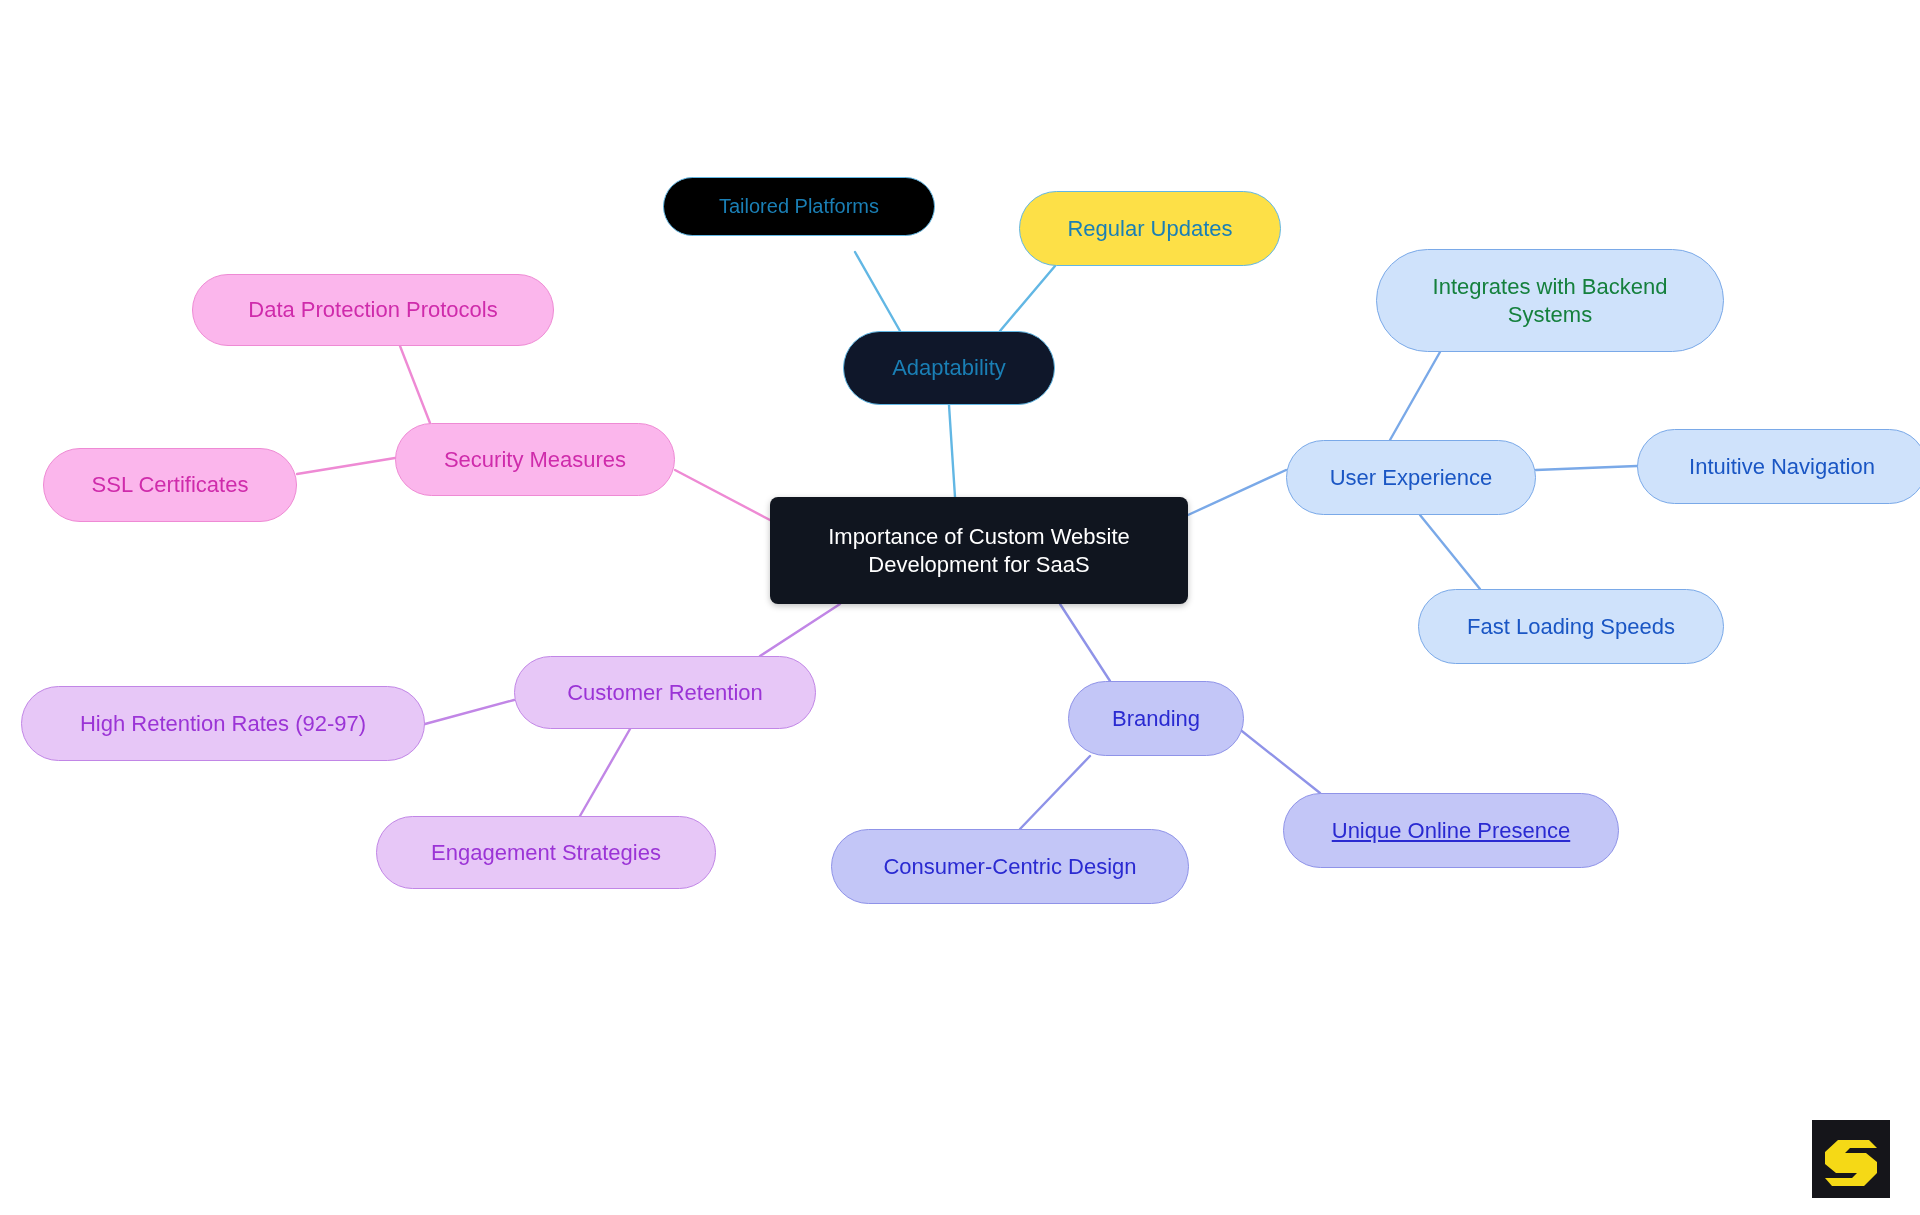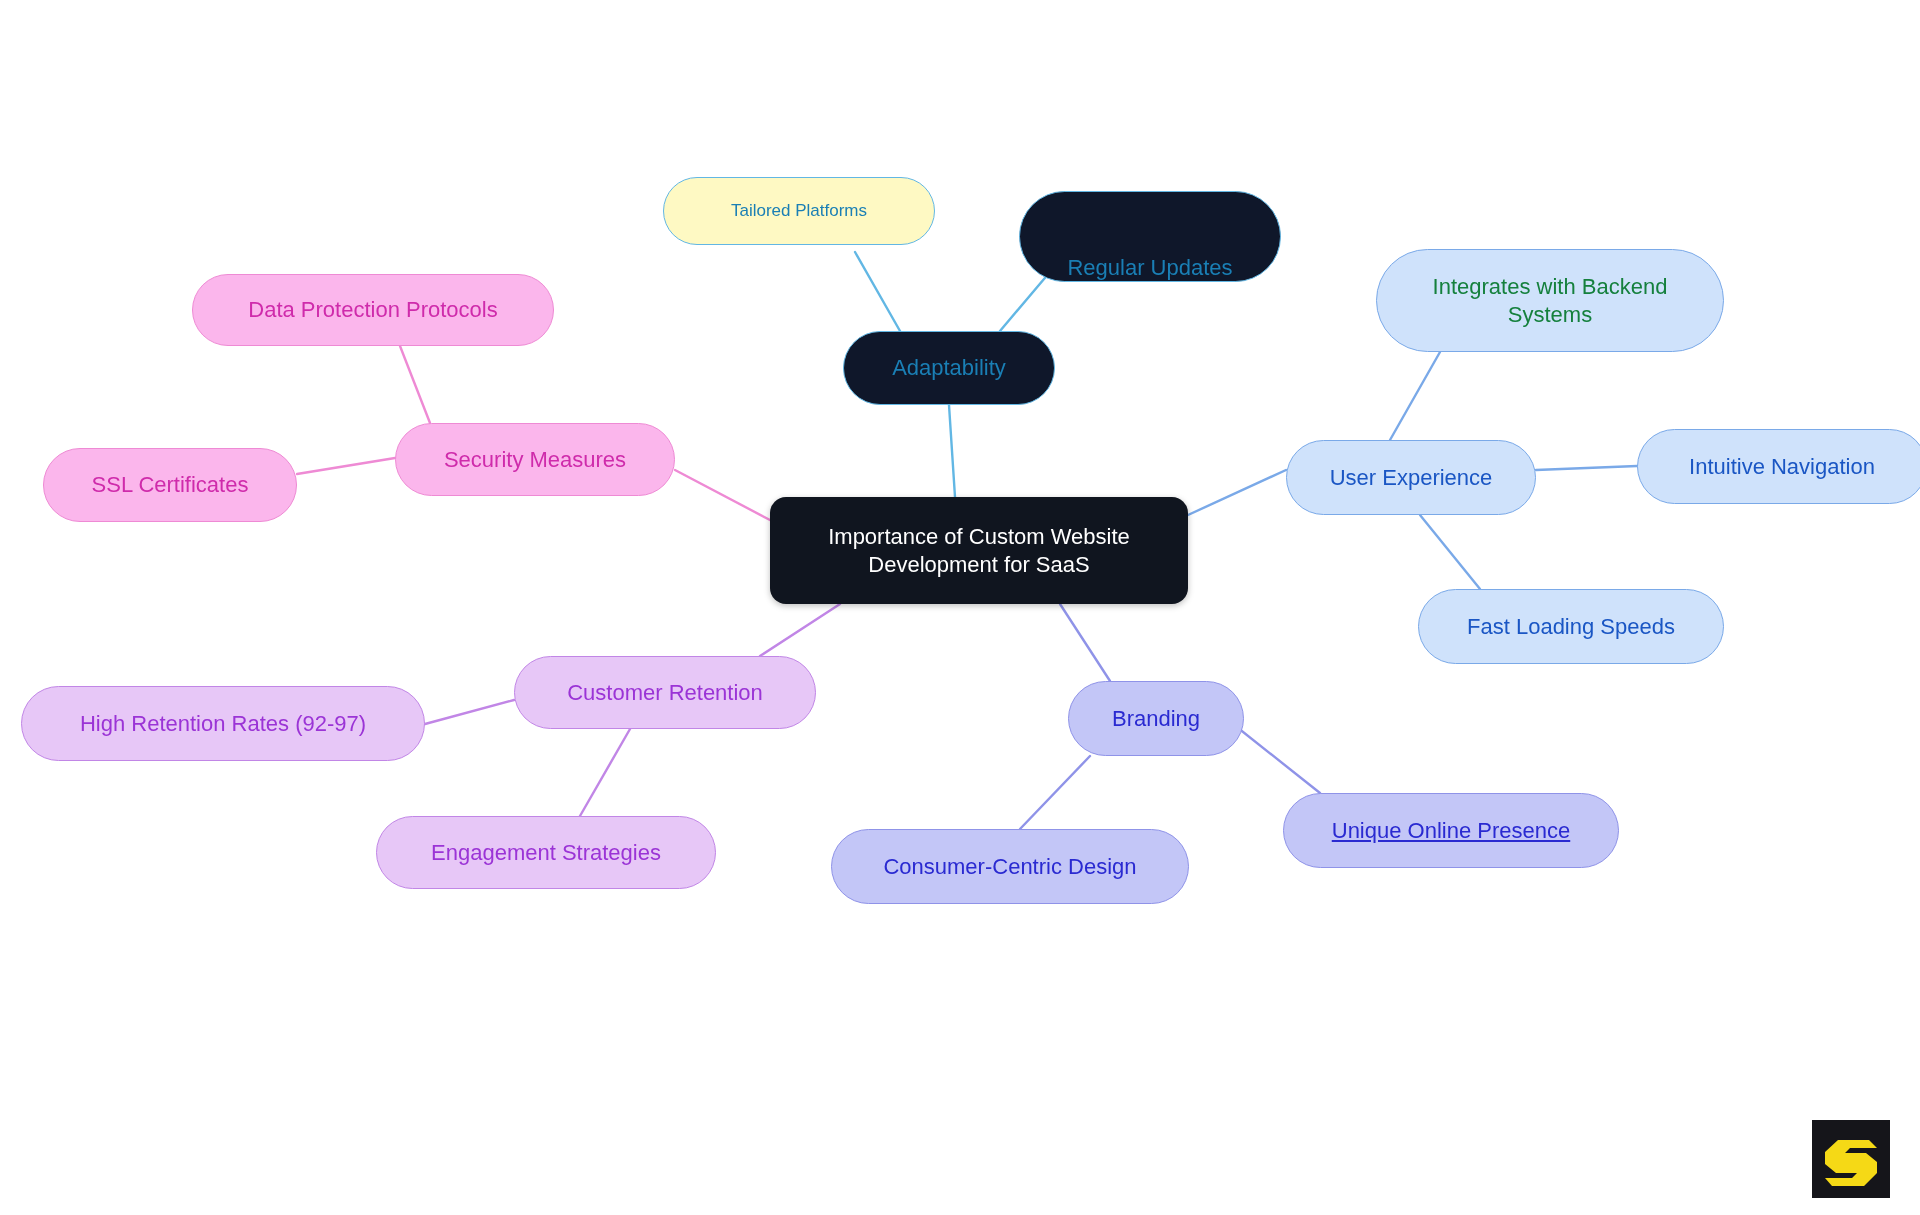--- a/index.html
+++ b/index.html
@@ -32,21 +32,21 @@
     text-align: center;
     border-radius: 999px;
     border-width: 1.5px;
     border-style: solid;
     line-height: 1.25;
     padding: 0 18px;
     white-space: pre-line;
     z-index: 2;
   }
   .node.root {
-    border-radius: 16px;
+    border-radius: 8px;
     border: none;
     box-shadow: 0 2px 6px rgba(0,0,0,0.25);
     align-items: center;
   }
   .logo {
     position: absolute;
     display: flex;
     align-items: center;
     justify-content: center;
     z-index: 5;
@@ -74,22 +74,22 @@
       <line x1="630" y1="729" x2="580" y2="816" stroke="#c186e6" stroke-width="2.4" stroke-linecap="round"></line>
       <line x1="1060" y1="604" x2="1110" y2="681" stroke="#8f93e8" stroke-width="2.4" stroke-linecap="round"></line>
       <line x1="1228" y1="720" x2="1320" y2="793" stroke="#8f93e8" stroke-width="2.4" stroke-linecap="round"></line>
       <line x1="1090" y1="756" x2="1020" y2="829" stroke="#8f93e8" stroke-width="2.4" stroke-linecap="round"></line>
     </svg>
 
   <div id="nodes">
       <div class="node root" style="left: 770px; top: 497px; width: 418px; height: 107px; background: rgb(16, 21, 31); color: rgb(255, 255, 255); border-color: rgb(16, 21, 31); font-size: 22px;"><span>Importance of Custom Website
 Development for SaaS</span></div>
       <div class="node branch" style="left: 843px; top: 331px; width: 212px; height: 74px; background: #0f172a; color: rgb(26, 127, 181); border-color: rgb(98, 183, 228); font-size: 22px;"><span>Adaptability</span></div>
-      <div class="node leaf" style="left: 663px; top: 177px; width: 272px; height: 68px; background: #fef9c3; color: rgb(26, 127, 181); border-color: rgb(98, 183, 228); font-size: 17px;"><span>Tailored Platforms</span></div>
-      <div class="node leaf" style="left: 1019px; top: 191px; width: 262px; height: 91px; background: #0f172a; color: rgb(26, 127, 181); border-color: rgb(98, 183, 228); font-size: 22px; align-items: flex-end;"><span>Regular Updates</span></div>
+      <div class="node leaf" style="left: 663px; top: 177px; width: 272px; height: 59px; background: #000000; color: rgb(26, 127, 181); border-color: rgb(98, 183, 228); font-size: 20px;"><span>Tailored Platforms</span></div>
+      <div class="node leaf" style="left: 1019px; top: 191px; width: 262px; height: 75px; background: #fde047; color: rgb(26, 127, 181); border-color: rgb(98, 183, 228); font-size: 22px;"><span>Regular Updates</span></div>
       <div class="node branch" style="left: 395px; top: 423px; width: 280px; height: 73px; background: rgb(251, 182, 236); color: rgb(207, 43, 171); border-color: rgb(238, 138, 212); font-size: 22px;"><span>Security Measures</span></div>
       <div class="node leaf" style="left: 192px; top: 274px; width: 362px; height: 72px; background: rgb(251, 182, 236); color: rgb(207, 43, 171); border-color: rgb(238, 138, 212); font-size: 22px;"><span>Data Protection Protocols</span></div>
       <div class="node leaf" style="left: 43px; top: 448px; width: 254px; height: 74px; background: rgb(251, 182, 236); color: rgb(207, 43, 171); border-color: rgb(238, 138, 212); font-size: 22px;"><span>SSL Certificates</span></div>
       <div class="node branch" style="left: 1286px; top: 440px; width: 250px; height: 75px; background: rgb(207, 226, 251); color: rgb(26, 86, 196); border-color: rgb(122, 169, 232); font-size: 22px; align-items: center;"><span>User Experience</span></div>
       <div class="node leaf" style="left: 1376px; top: 249px; width: 348px; height: 103px; background: rgb(207, 226, 251); color: #15803d; border-color: rgb(122, 169, 232); font-size: 22px;"><span>Integrates with Backend
 Systems</span></div>
       <div class="node leaf" style="left: 1637px; top: 429px; width: 290px; height: 75px; background: rgb(207, 226, 251); color: rgb(26, 86, 196); border-color: rgb(122, 169, 232); font-size: 22px;"><span>Intuitive Navigation</span></div>
       <div class="node leaf" style="left: 1418px; top: 589px; width: 306px; height: 75px; background: rgb(207, 226, 251); color: rgb(26, 86, 196); border-color: rgb(122, 169, 232); font-size: 22px;"><span>Fast Loading Speeds</span></div>
       <div class="node branch" style="left: 514px; top: 656px; width: 302px; height: 73px; background: rgb(231, 199, 247); color: rgb(155, 52, 214); border-color: rgb(193, 134, 230); font-size: 22px;"><span>Customer Retention</span></div>
       <div class="node leaf" style="left: 21px; top: 686px; width: 404px; height: 75px; background: rgb(231, 199, 247); color: rgb(155, 52, 214); border-color: rgb(193, 134, 230); font-size: 22px;"><span>High Retention Rates (92-97)</span></div>

